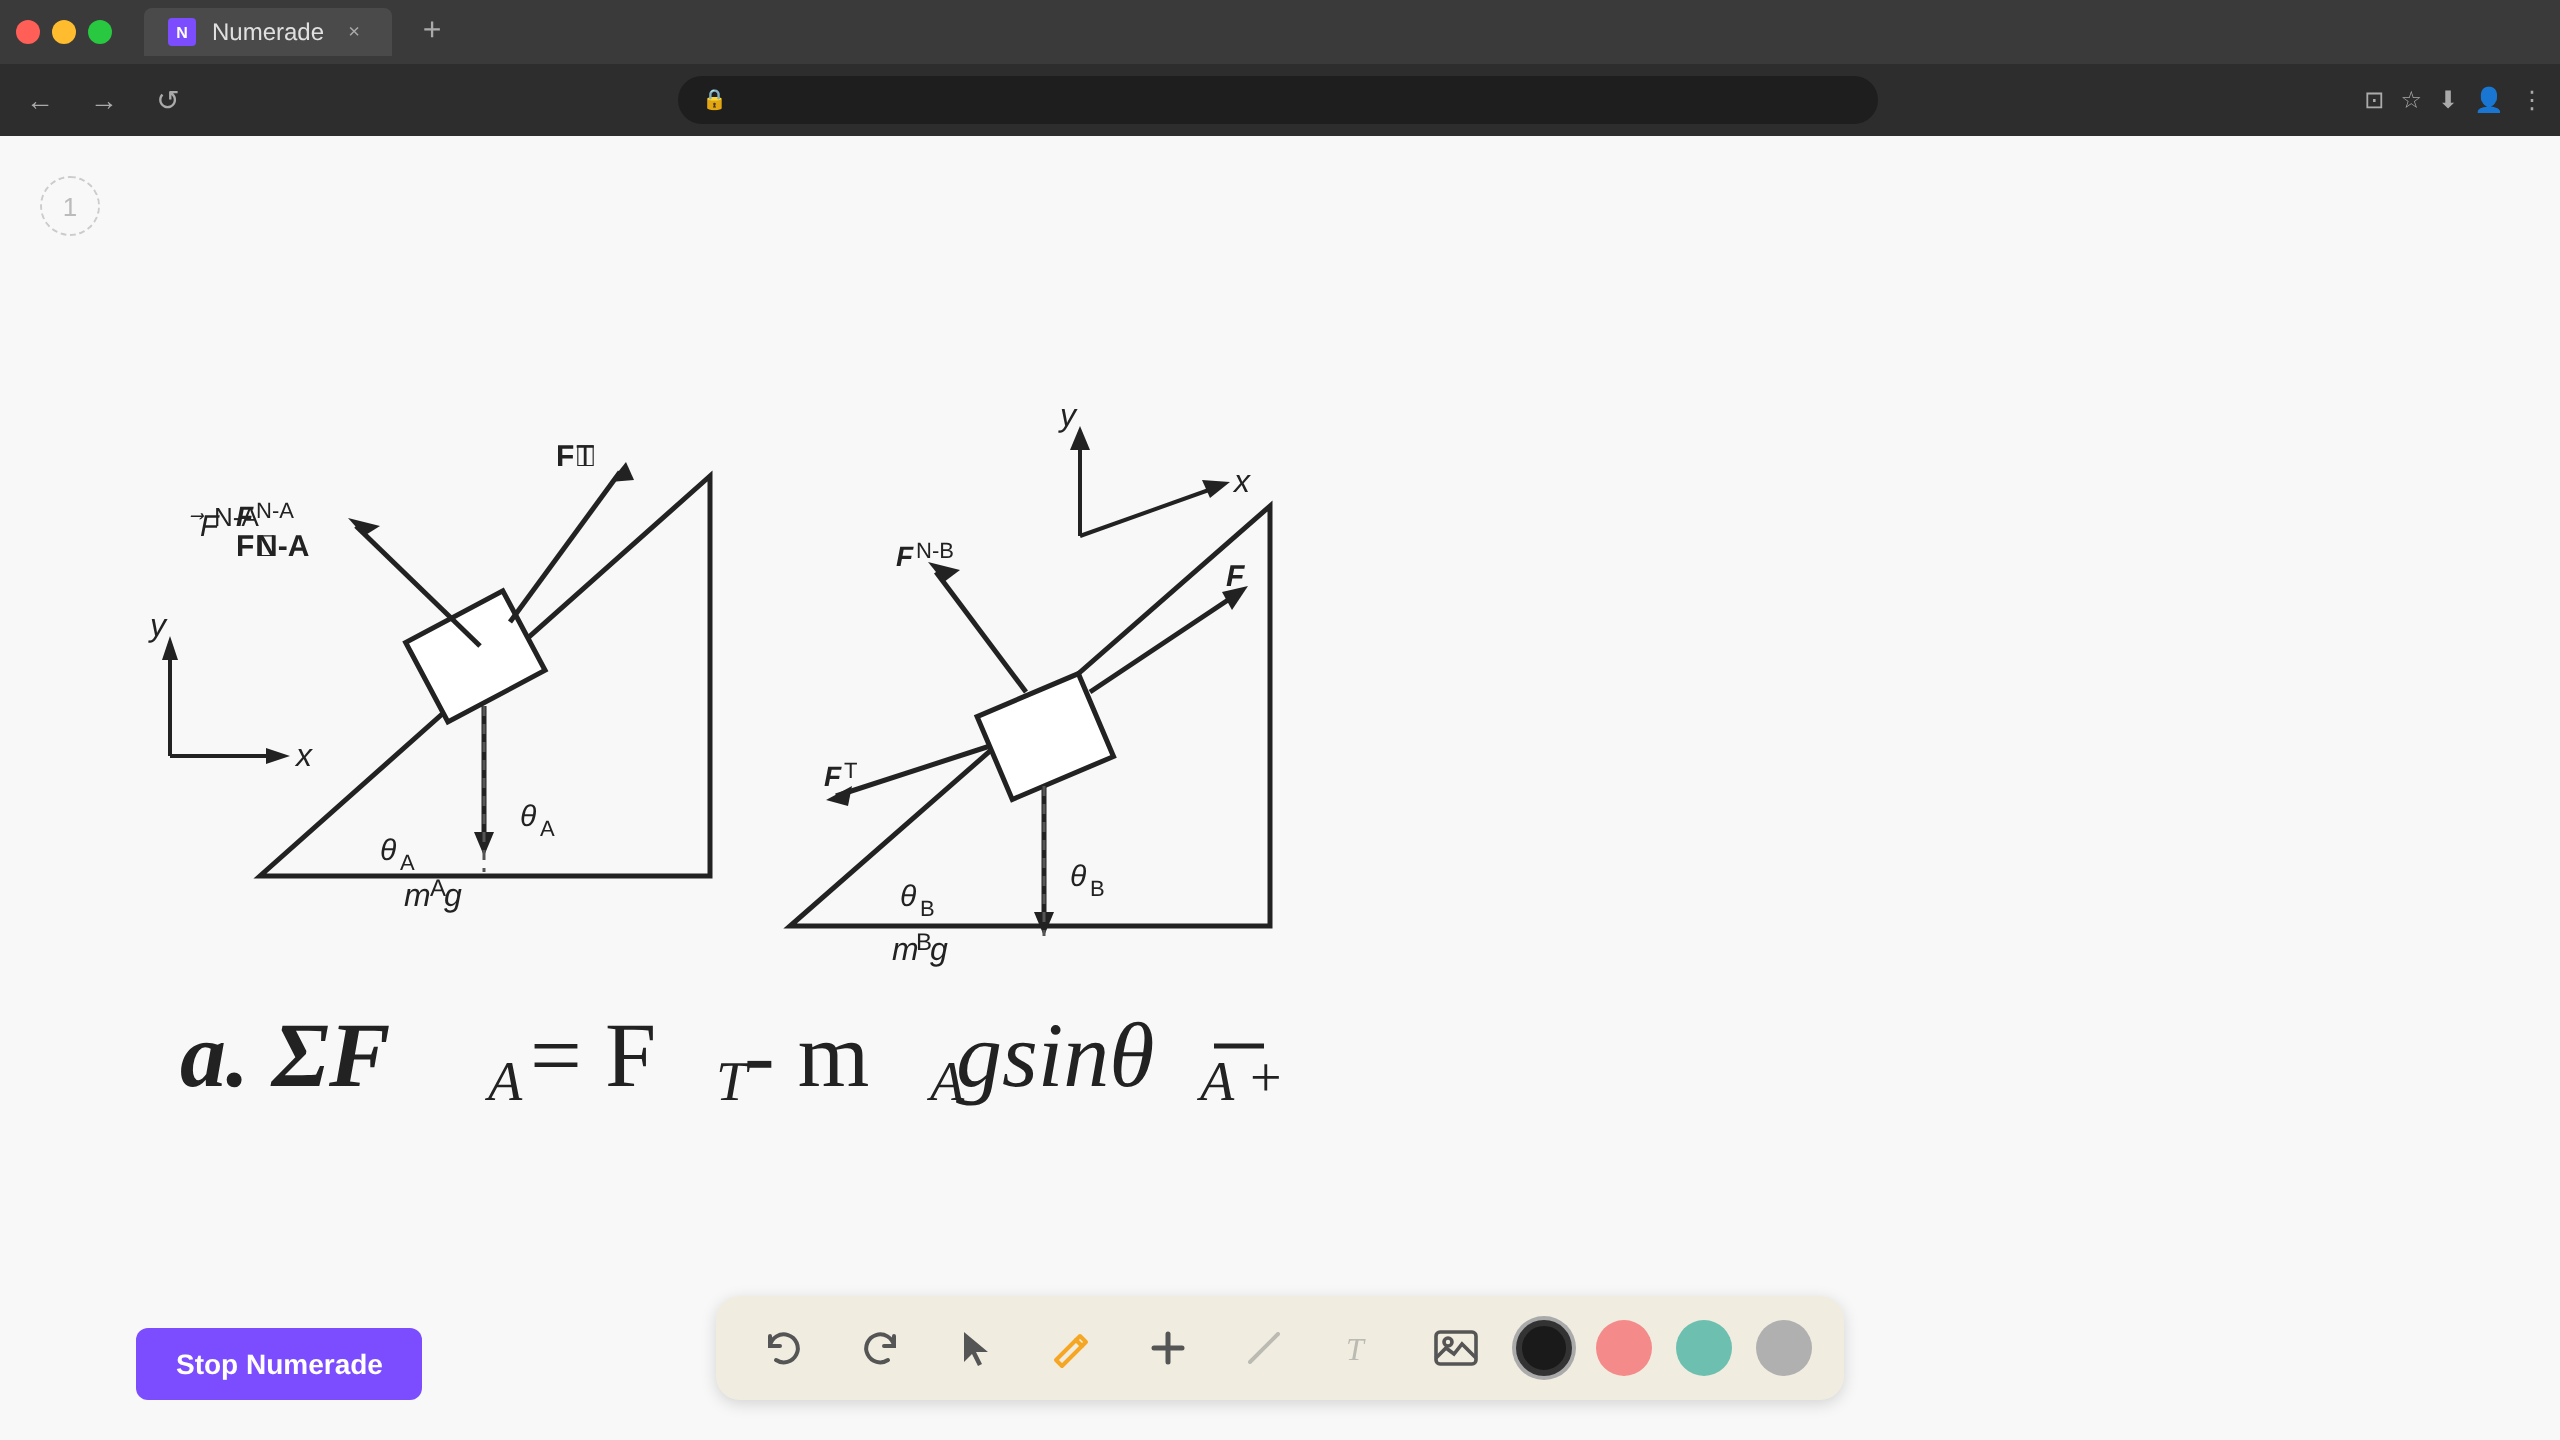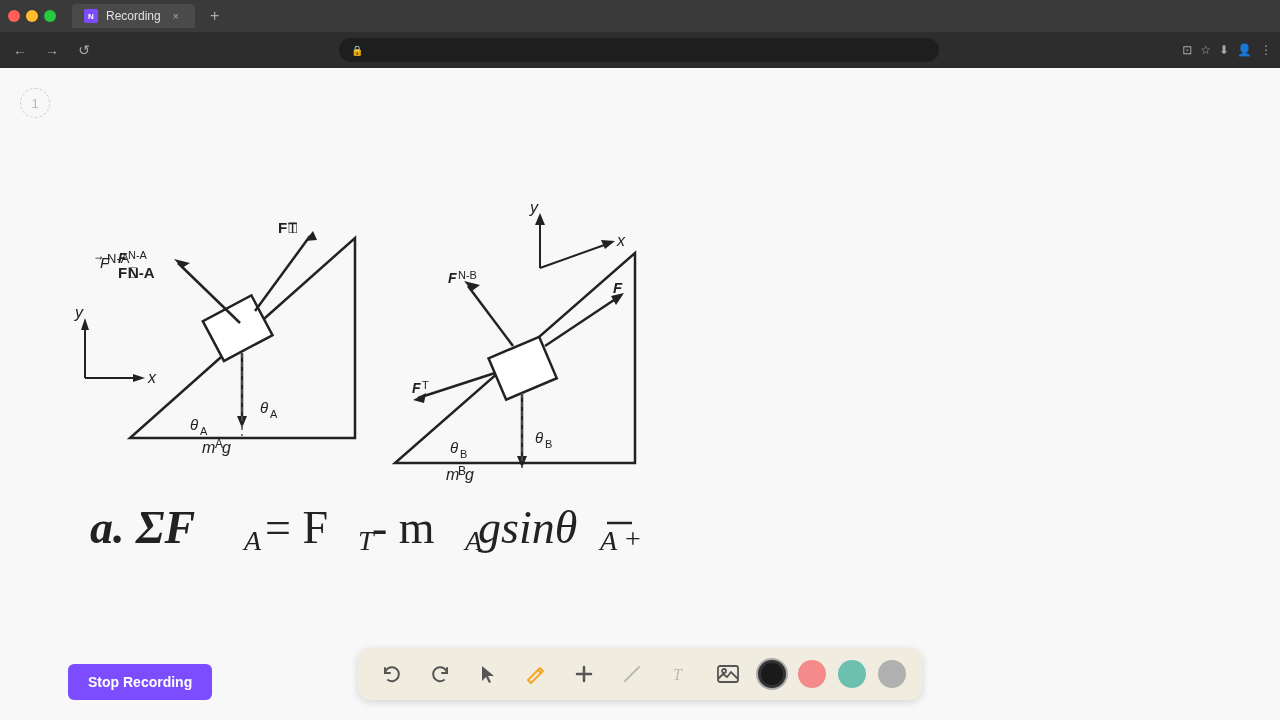--- a/index.html
+++ b/index.html
@@ -237,21 +237,21 @@
 
 <div class="browser-chrome">
   <div class="title-bar">
     <div class="traffic-lights">
       <div class="traffic-light red"></div>
       <div class="traffic-light yellow"></div>
       <div class="traffic-light green"></div>
     </div>
     <div class="tab">
       <div class="tab-icon">N</div>
-      <span>Recording</span>
+      <span>Numerade</span>
       <div class="tab-close">×</div>
     </div>
     <div class="new-tab">+</div>
   </div>
   <div class="nav-bar">
     <div class="nav-btn">←</div>
     <div class="nav-btn">→</div>
     <div class="nav-btn">↺</div>
     <div class="address-bar">
       <span class="lock-icon">🔒</span>
@@ -367,21 +367,21 @@
       <text x="465" y="482" font-size="28" fill="#222" font-family="'Times New Roman', serif" font-style="italic">A</text>
       <text x="478" y="475" font-size="46" fill="#222" font-family="'Times New Roman', serif" font-style="italic">gsinθ</text>
       <text x="600" y="482" font-size="28" fill="#222" font-family="'Times New Roman', serif" font-style="italic">A</text>
 
       <line x1="607" y1="455" x2="632" y2="455" stroke="#222" stroke-width="2.5"></line>
       <text x="625" y="480" font-size="28" fill="#222" font-family="'Times New Roman', serif">+</text>
     </g>
   </svg>
 
   <button class="stop-recording-btn">
-    <span>Stop Recording</span>
+    <span>Stop Numerade</span>
   </button>
 
   <div class="toolbar">
 
     <div class="toolbar-btn">
       <svg width="22" height="22" viewBox="0 0 22 22" fill="none" stroke="#555" stroke-width="2" stroke-linecap="round">
         <path d="M4 10 A7 7 0 1 1 7 17"></path>
         <polyline points="4,5 4,10 9,10"></polyline>
       </svg>
     </div>

